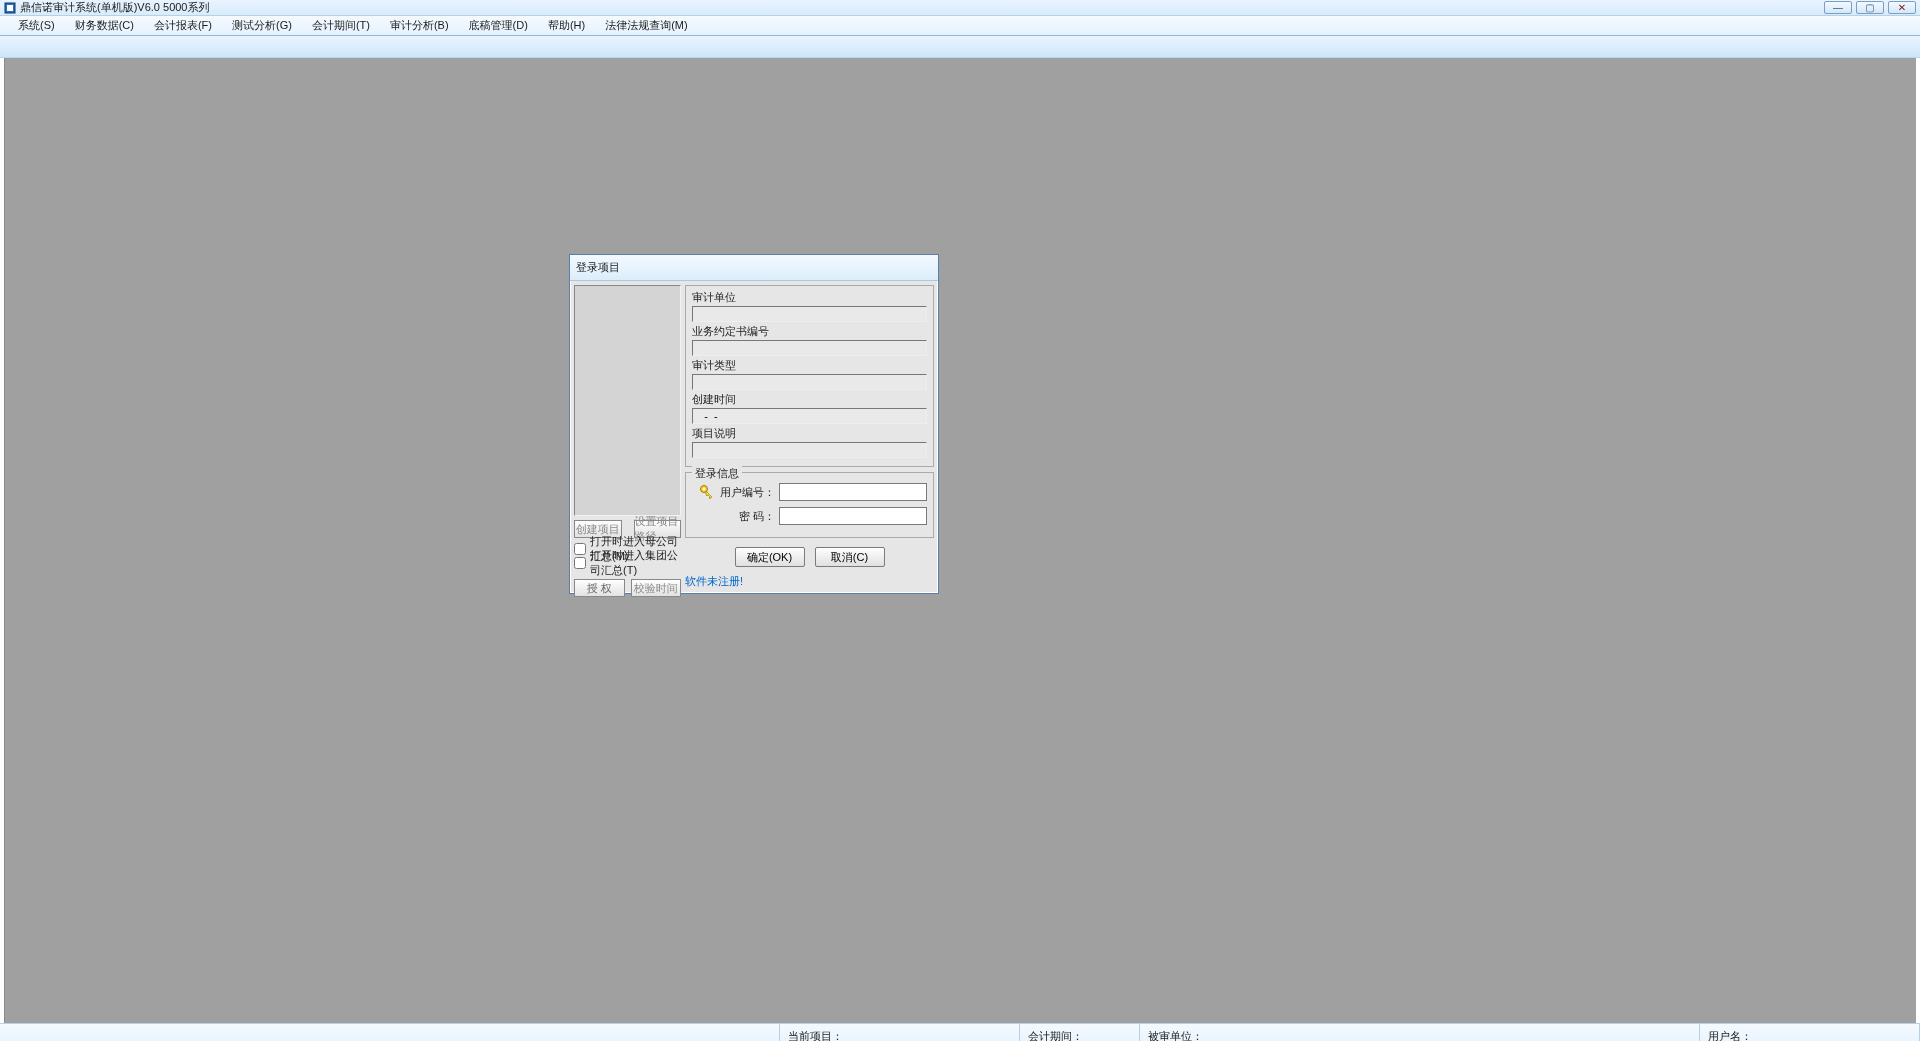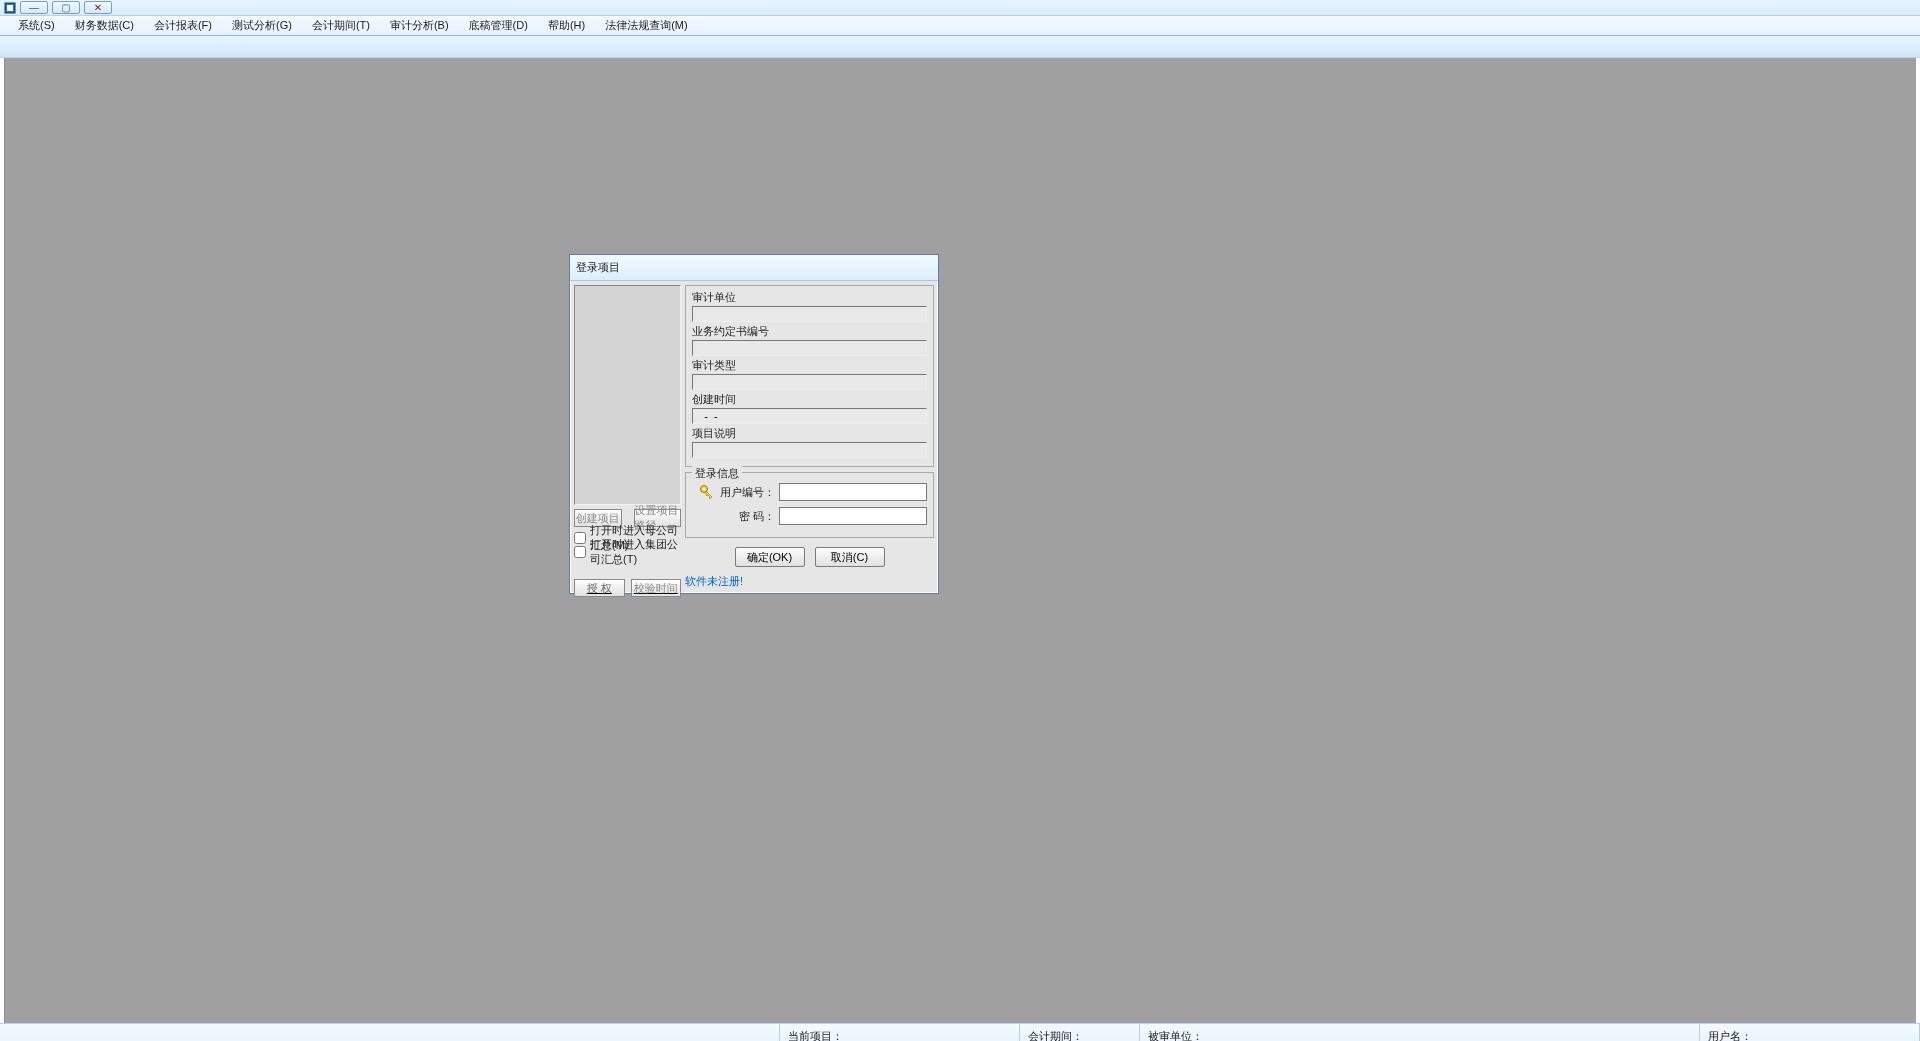--- a/index.html
+++ b/index.html
@@ -103,21 +103,21 @@
   gap: 5px;
 }
 .listbox {
   flex: 1;
   background: #d4d4d4;
   border: 1px solid #888;
   border-right-color: #f2f2f2;
   border-bottom-color: #f2f2f2;
 }
 .btn-row { display: flex; gap: 12px; margin-top: 4px; }
-.btn-row2 { display: flex; gap: 6px; margin-top: 20px; text-decoration: underline; }
+.btn-row2 { display: flex; gap: 6px; margin-top: 9px; }
 .push-btn {
   flex: 1;
   height: 18px;
   font-size: 11px;
   background: linear-gradient(#fefefe,#e2e2e2);
   border: 1px solid #888;
   color: #666;
   display: flex; align-items: center; justify-content: center;
 }
 .push-btn.disabled { color: #8a8a8a; }
@@ -211,20 +211,21 @@
 </head>
 <body>
 
 <div class="titlebar">
   <span class="titlebar-icon">
     <svg viewBox="0 0 12 12">
         <rect x="1" y="1" width="10" height="10" fill="#2a6fb8" stroke="#0a3a6a"></rect>
         <rect x="3" y="3" width="6" height="6" fill="#fff"></rect>
       </svg>
   </span>
+  <span class="titlebar-text">鼎信诺审计系统(单机版)V6.0 5000系列</span>
   <div class="window-controls">
     <div class="ctrl">—</div>
     <div class="ctrl">▢</div>
     <div class="ctrl close">✕</div>
   </div>
 </div>
 
 <div class="menubar">
   <div class="menu-item">系统(S)</div>
   <div class="menu-item">财务数据(C)</div>

